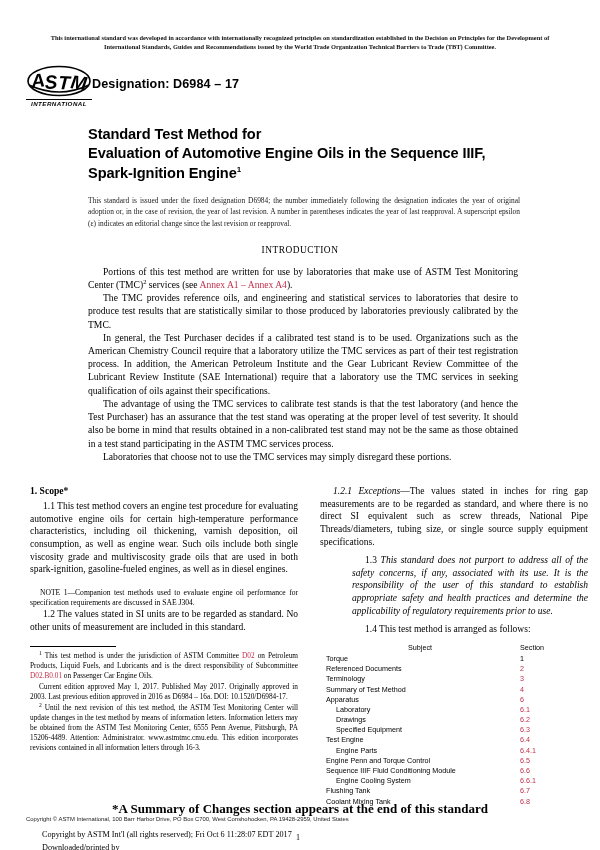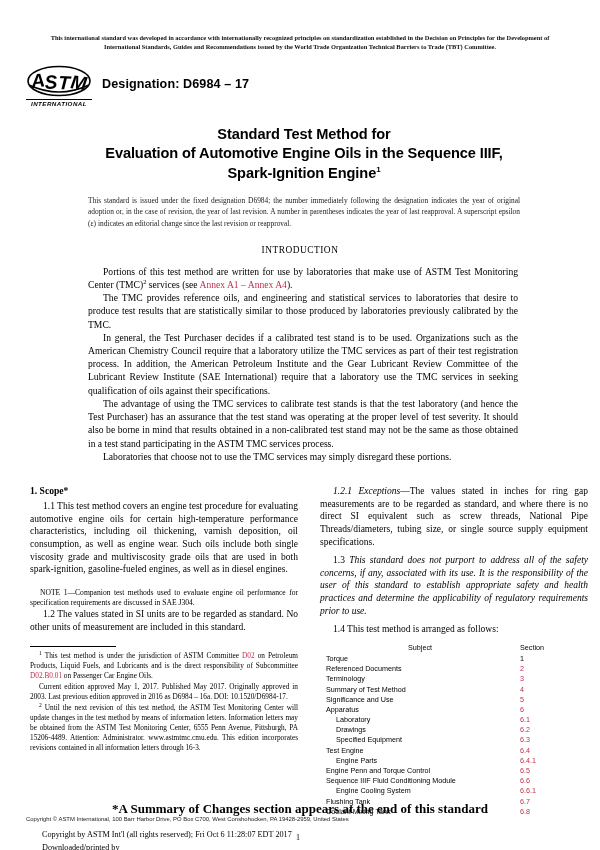--- a/index.html
+++ b/index.html
@@ -55,36 +55,34 @@
     letter-spacing: 0.45px;
     color: #000;
     margin-top: 0px;
     border-top: 1px solid #000;
     padding-top: 0.5px;
   }
   .desig-text {
     font-family: "Liberation Sans", sans-serif;
     font-weight: bold;
     font-size: 12.6px;
-    margin-left: 10px;
     padding-top: 12px;
     letter-spacing: 0.1px;
   }
 
   
   .titleblock {
     margin: 18px 80px 0 88px;
   }
   .titleblock .tline {
     font-family: "Liberation Sans", sans-serif;
     font-weight: bold;
     font-size: 14.6px;
     line-height: 1.33;
     letter-spacing: -0.1px;
-    text-align: center;
   }
   .titleblock sup {
     font-size: 8px;
     vertical-align: super;
     line-height: 0;
   }
 
   
   .issued {
     margin: 12px 80px 0 88px;
@@ -136,21 +134,21 @@
     margin: 0 0 4px 0;
   }
   .para {
     margin: 0 0 0 0;
     font-size: 9.5px;
     line-height: 1.33;
     text-align: justify;
     text-indent: 13px;
     font-family: Liberation Serif, serif;
   }
-  .para + .para { margin-top: 6px; }
+  .para + .para { margin-top: 6px; margin-left: 32px; }
   .para .it { font-style: italic; }
   .note {
     margin: 12px 0 0 0;
     font-size: 7.6px;
     line-height: 1.35;
     text-align: justify;
     text-indent: 10px;
   }
   .note .nlabel {
     font-variant: small-caps;
@@ -308,24 +306,20 @@
             </tr>
             <tr>
               <td class="subj">Terminology</td>
               <td class="sect">3</td>
             </tr>
             <tr>
               <td class="subj">Summary of Test Method</td>
               <td class="sect">4</td>
             </tr>
             <tr>
-              <td class="subj">Significance and Use</td>
-              <td class="sect">5</td>
-            </tr>
-            <tr>
               <td class="subj">Apparatus</td>
               <td class="sect">6</td>
             </tr>
             <tr>
               <td class="subj ind1">Laboratory</td>
               <td class="sect">6.1</td>
             </tr>
             <tr>
               <td class="subj ind1">Drawings</td>
               <td class="sect">6.2</td>

